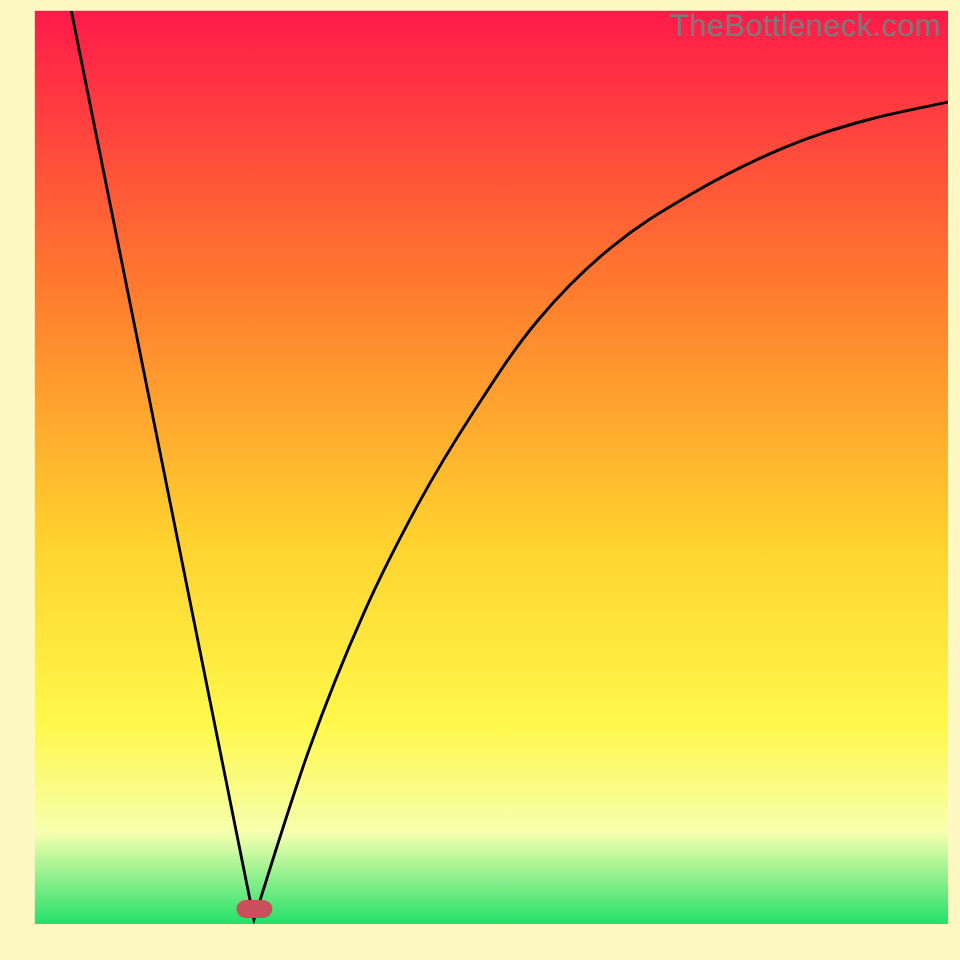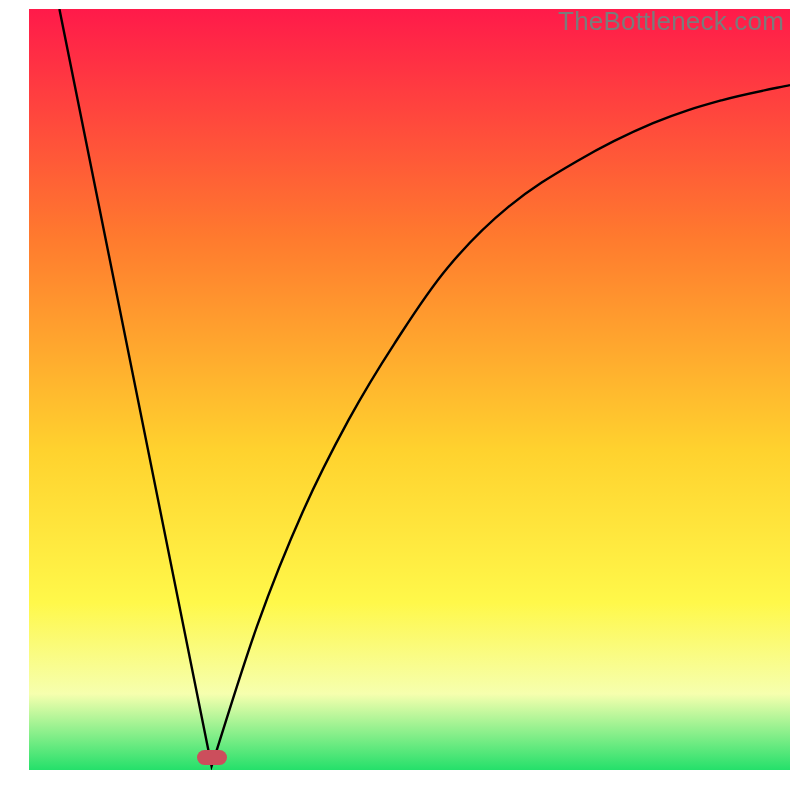--- a/index.html
+++ b/index.html
@@ -8,21 +8,21 @@
     width: 800px;
     height: 800px;
     overflow: hidden;
     background: #000;
     font-family: Arial, Helvetica, sans-serif;
   }
   .frame {
     position: relative;
     width: 800px;
     height: 800px;
-    background: #ffffff;
+    background: #fef9c3;
   }
   .plot {
     position: absolute;
     left: 29px;
     top: 9px;
     width: 761px;
     height: 761px;
     
     overflow: hidden;
   }

